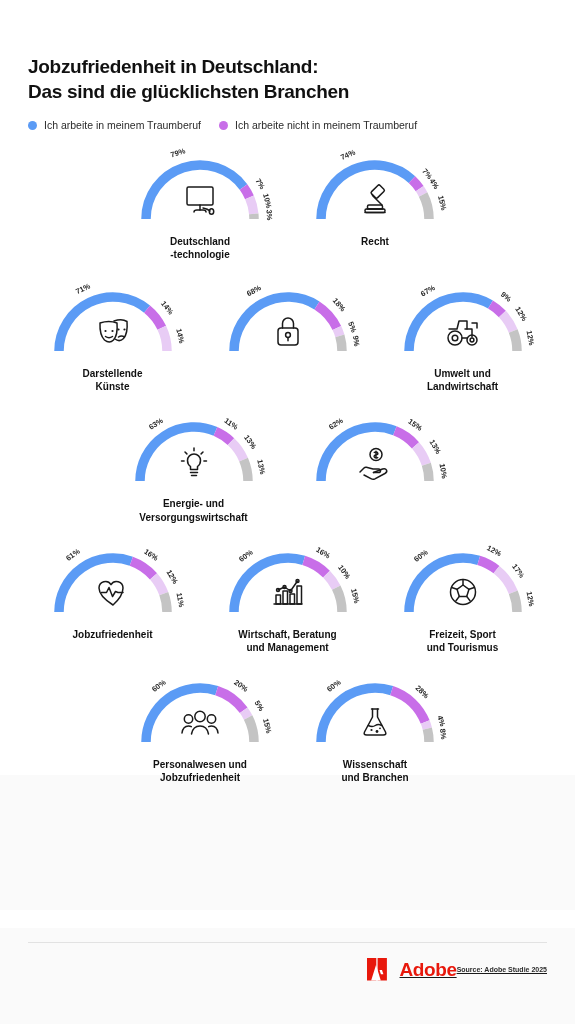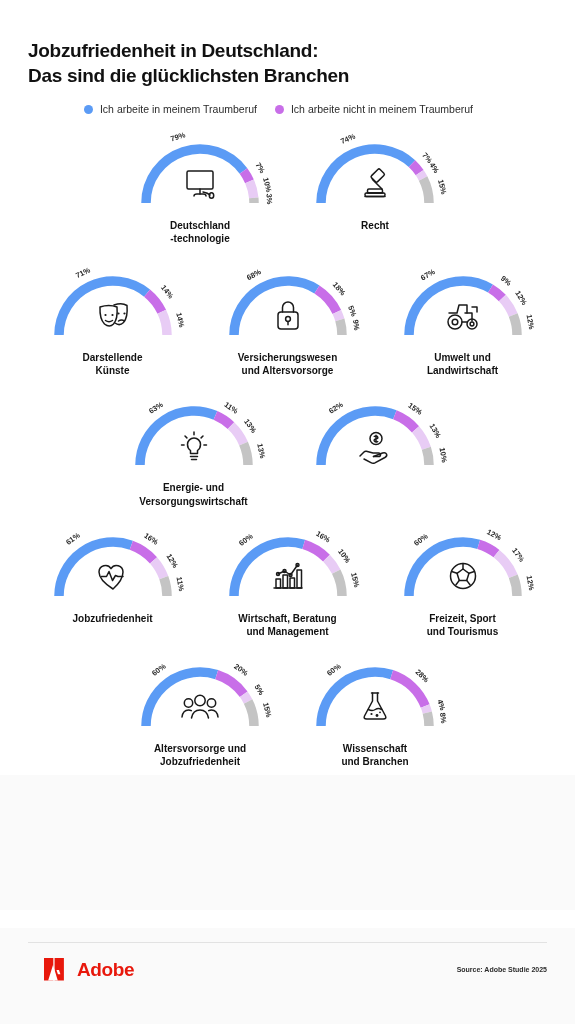--- a/index.html
+++ b/index.html
@@ -7,27 +7,27 @@
   html,body { width:575px; height:1024px; }
   body {
     font-family: "Liberation Sans", sans-serif;
     background:#ffffff;
     color:#1a1a1a;
     position:relative;
     overflow:hidden;
   }
 
   
-  #header { padding:38px 15px 0 28px; }
+  #header { padding:38px 15px 0 28px;margin-top:16px; }
   #title { font-size:19px; font-weight:bold; line-height:1.32; letter-spacing:-0.3px; color:#111; }
   #title .l2 { display:block; }
 
   
   #legend { padding:16px 28px 0 28px; }
-  .legend-row { display:flex; align-items:center; flex-wrap:nowrap; margin-bottom:6px;justify-content:center; }
+  .legend-row { display:flex; align-items:center; flex-wrap:nowrap; margin-bottom:6px; }
   .legend-item { display:flex; align-items:center; margin-right:18px; white-space:nowrap; }
   .legend-dot { width:9px; height:9px; border-radius:50%; margin-right:7px; flex:none; }
   .legend-label { font-size:10.5px; color:#2b2b2b; line-height:1; }
 
   
   #band {
     position:absolute; left:0; right:0; top:775px; height:135px;
     background:#fafafa; z-index:0;
   }
 
@@ -76,22 +76,22 @@
   
   #footer {
     position:absolute; left:0; right:0; bottom:0; height:96px;
     background:#fafafa;
   }
   #footer-rule {
     position:absolute; left:28px; right:28px; top:14px;
     height:1px; background:#e2e2e2;
   }
   #footer-inner {
-    position:absolute; left:44px; right:28px; top:30px;
-    display:flex; align-items:center; justify-content:space-between;
+    position:absolute; left:28px; right:28px; top:30px;
+    display:flex; align-items:center; justify-content:flex-end;text-decoration:underline;
   }
   #adobe-logo { display:flex; align-items:center; }
   #adobe-wordmark { font-size:19px; font-weight:bold; color:#e8180c; margin-left:7px; letter-spacing:-0.4px; }
   #source { font-size:7px; font-weight:bold; color:#2b2b2b; }
 </style>
 </head>
 <body>
 
 <div id="band" style="background: rgb(250, 250, 250);"></div>
 
@@ -214,24 +214,20 @@
        <rect x="10" y="17" width="20" height="17" rx="3" fill="none" stroke="#1a1a1a" stroke-width="1.5" stroke-linecap="round" stroke-linejoin="round"></rect>
        <path d="M14.5 17 v-4.5 a5.5 5.5 0 0 1 11 0 V17" fill="none" stroke="#1a1a1a" stroke-width="1.5" stroke-linecap="round" stroke-linejoin="round"></path>
        <circle cx="20" cy="24" r="2.4" fill="none" stroke="#1a1a1a" stroke-width="1.5" stroke-linecap="round" stroke-linejoin="round"></circle>
        <path d="M20 26.4 v3.4" fill="none" stroke="#1a1a1a" stroke-width="1.5" stroke-linecap="round" stroke-linejoin="round"></path>
      </svg>
           </div>
           <div class="pct" style="left: 32.759px; top: 5.53484px; transform: translate(-50%, -50%) rotate(-28.8deg);">68%</div>
           <div class="pct" style="left: 117.758px; top: 20.3695px; transform: translate(-50%, -50%) rotate(48.6deg);">18%</div>
           <div class="pct" style="left: 130.546px; top: 41.6102px; transform: translate(-50%, -50%) rotate(69.3deg);">5%</div>
           <div class="pct" style="left: 134.312px; top: 56.2778px; transform: translate(-50%, -50%) rotate(81.9deg);">9%</div>
-        </div>
-        <div class="gauge-label">
-          <div>Versicherungswesen</div>
-          <div>und Altersvorsorge</div>
         </div>
       </div>
       <div class="gauge">
         <div class="gauge-vis">
           <svg width="132" height="76" viewBox="0 0 132 76">
             <path d="M 12.00 66.00 A 54 54 0 0 1 93.49 19.52" stroke="#5B9BF5" stroke-width="9.5" fill="none"></path>
             <path d="M 93.49 19.52 A 54 54 0 0 1 105.36 29.03" stroke="#C86EE8" stroke-width="9.5" fill="none"></path>
             <path d="M 105.36 29.03 A 54 54 0 0 1 116.21 46.12" stroke="#E8CCF5" stroke-width="9.5" fill="none"></path>
             <path d="M 116.21 46.12 A 54 54 0 0 1 120.00 66.00" stroke="#C4C4C4" stroke-width="9.5" fill="none"></path>
           </svg>
@@ -408,21 +404,21 @@
        <path d="M6 31 q1-7 6.5-7 q1.6 0 2.8 0.7" fill="none" stroke="#1a1a1a" stroke-width="1.5" stroke-linecap="round" stroke-linejoin="round"></path>
        <path d="M42 31 q-1-7-6.5-7 q-1.6 0-2.8 0.7" fill="none" stroke="#1a1a1a" stroke-width="1.5" stroke-linecap="round" stroke-linejoin="round"></path>
      </svg>
           </div>
           <div class="pct" style="left: 25.4428px; top: 10.1778px; transform: translate(-50%, -50%) rotate(-36deg);">60%</div>
           <div class="pct" style="left: 106.557px; top: 10.1778px; transform: translate(-50%, -50%) rotate(36deg);">20%</div>
           <div class="pct" style="left: 124.832px; top: 29.9476px; transform: translate(-50%, -50%) rotate(58.5deg);">5%</div>
           <div class="pct" style="left: 133.094px; top: 49.8923px; transform: translate(-50%, -50%) rotate(76.5deg);">15%</div>
         </div>
         <div class="gauge-label">
-          <div>Altersvorsorge und</div>
+          <div>Personalwesen und</div>
           <div>Jobzufriedenheit</div>
         </div>
       </div>
       <div class="gauge">
         <div class="gauge-vis">
           <svg width="132" height="76" viewBox="0 0 132 76">
             <path d="M 12.00 66.00 A 54 54 0 0 1 82.69 14.64" stroke="#5B9BF5" stroke-width="9.5" fill="none"></path>
             <path d="M 82.69 14.64 A 54 54 0 0 1 116.21 46.12" stroke="#C86EE8" stroke-width="9.5" fill="none"></path>
             <path d="M 116.21 46.12 A 54 54 0 0 1 118.30 52.57" stroke="#E8CCF5" stroke-width="9.5" fill="none"></path>
             <path d="M 118.30 52.57 A 54 54 0 0 1 120.00 66.00" stroke="#C4C4C4" stroke-width="9.5" fill="none"></path>

